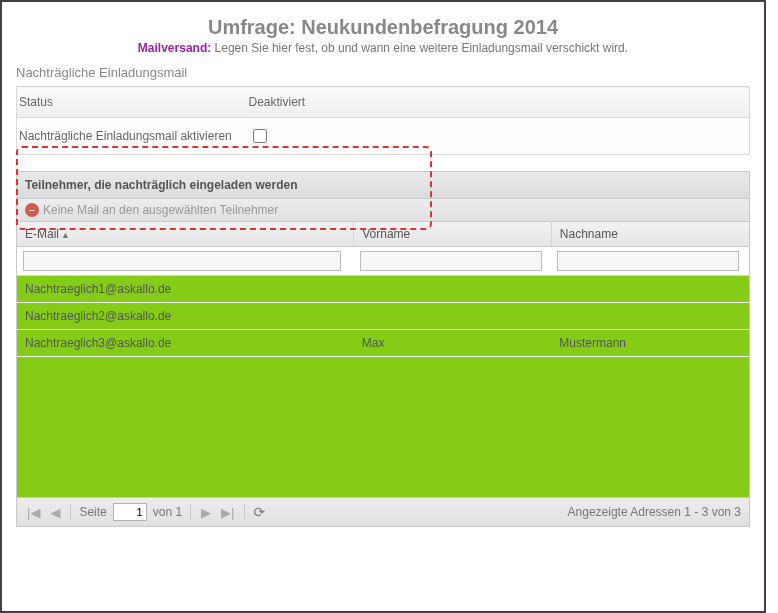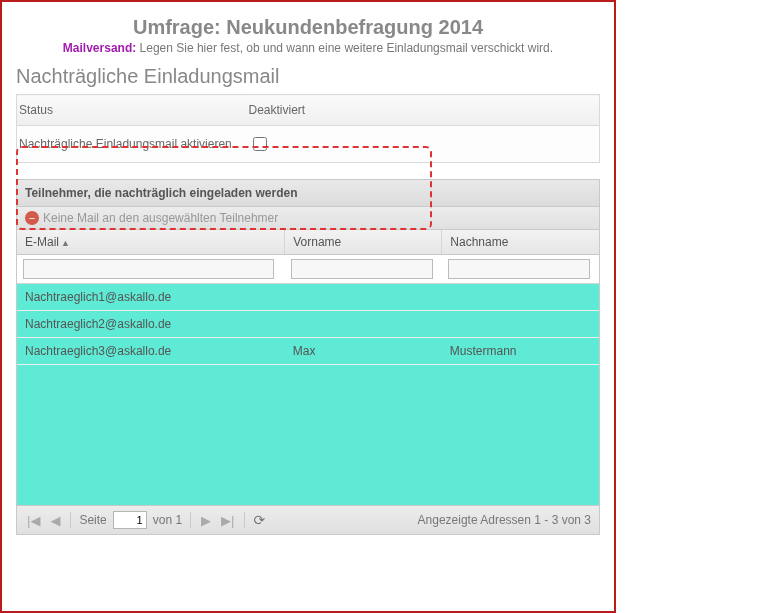--- a/index.html
+++ b/index.html
@@ -4,23 +4,23 @@
 <style>
   * { box-sizing: border-box; }
   body {
     margin: 0;
     font-family: Arial, Helvetica, sans-serif;
     font-size: 12px;
     color: #555;
     background: #fff;
   }
   .frame {
-    width: 616px;
+    width: 766px;
     height: 613px;
-    border: 2px solid #b91c1c;
+    border: 2px solid #404040;
     padding: 10px 14px;
     background: #fff;
     position: relative;
   }
   .title {
     text-align: center;
     font-size: 20px;
     font-weight: bold;
     color: #888;
     margin: 4px 0 2px 0;
@@ -41,21 +41,21 @@
     text-decoration: none;
     margin-right: 22px;
     cursor: pointer;
   }
   .nav-links .tri {
     color: #3a7a1f;
     font-size: 10px;
     margin-right: 2px;
   }
   .section-heading {
-    font-size: 20px;
+    font-size: 13px;
     color: #888;
     margin: 4px 0 6px 0;
   }
   table.settings {
     width: 100%;
     border-collapse: collapse;
     border: 1px solid #d9d9d9;
     background: #fdfdfd;
   }
   table.settings th, table.settings td {
@@ -111,21 +111,21 @@
   .highlight {
     position: absolute;
     border: 2px dashed #d33;
     border-radius: 6px;
     pointer-events: none;
   }
 
   .grid-panel {
     margin-top: 16px;
     border: 1px solid #c9c9c9;
-    background: #5eead4;
+    background: #84cc16;
   }
   .grid-title {
     background: linear-gradient(#e9e9e9, #dcdcdc);
     border-bottom: 1px solid #c9c9c9;
     padding: 6px 8px;
     font-weight: bold;
     color: #555;
   }
   .grid-toolbar {
     background: linear-gradient(#ececec, #e0e0e0);

